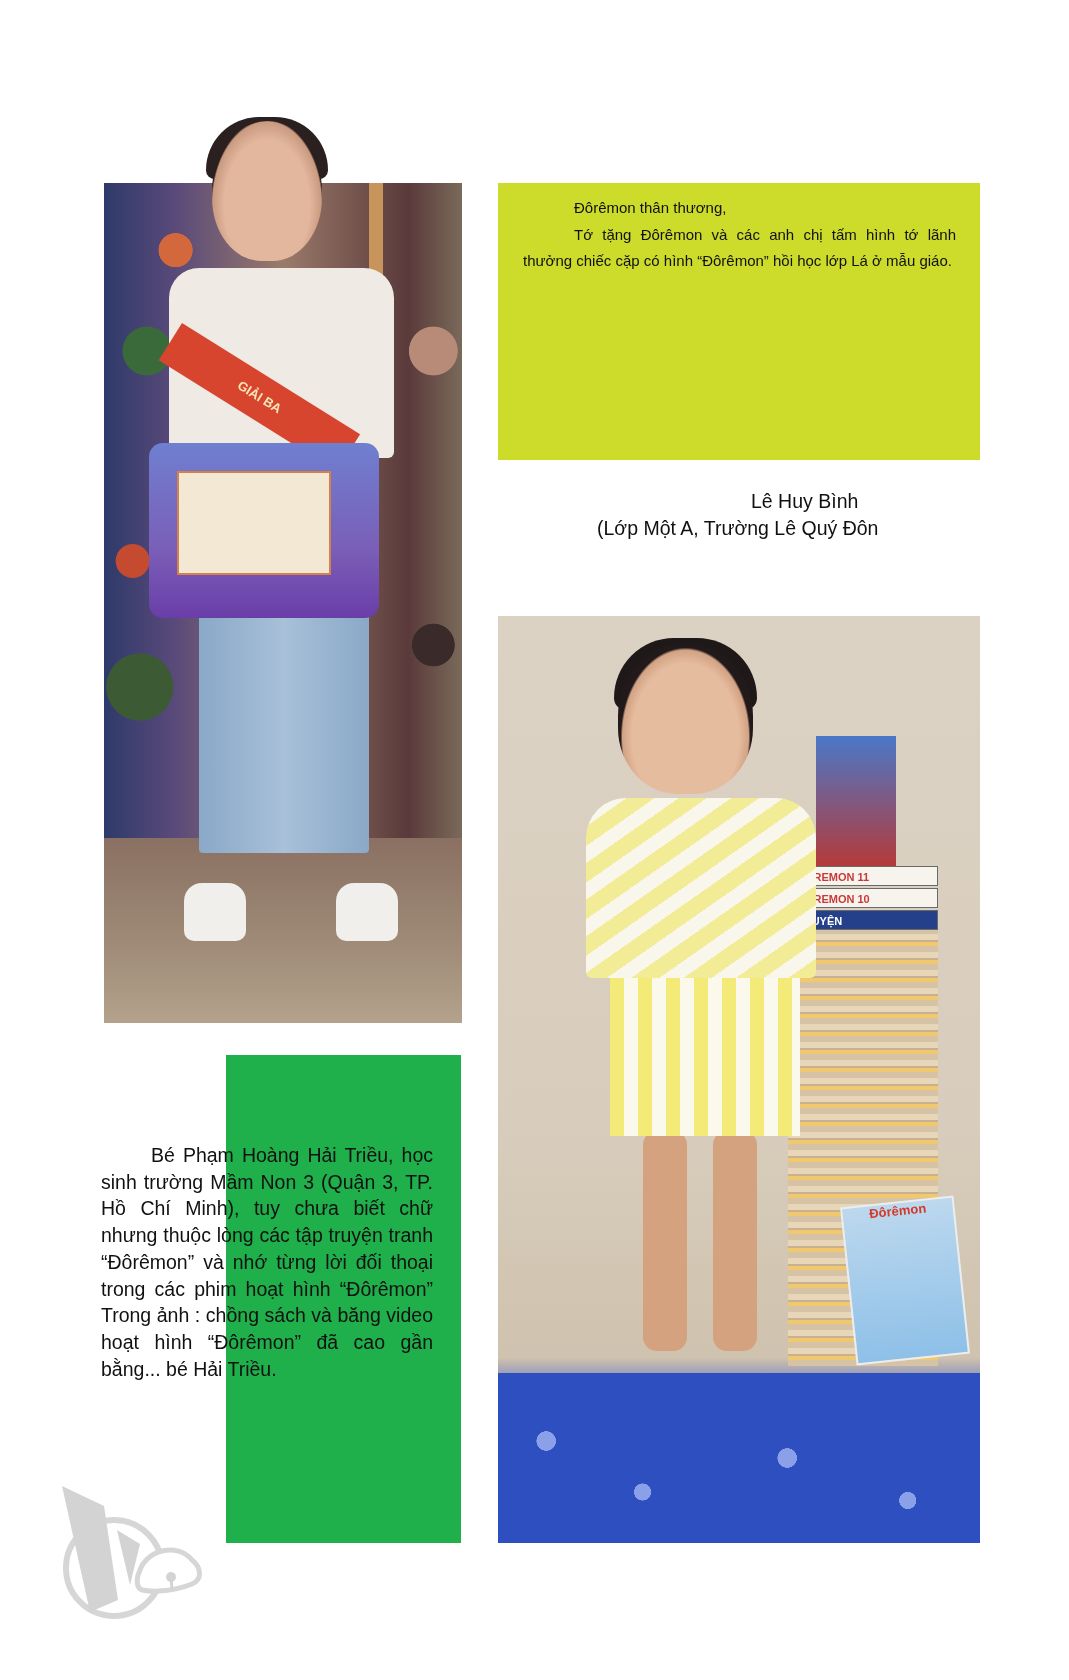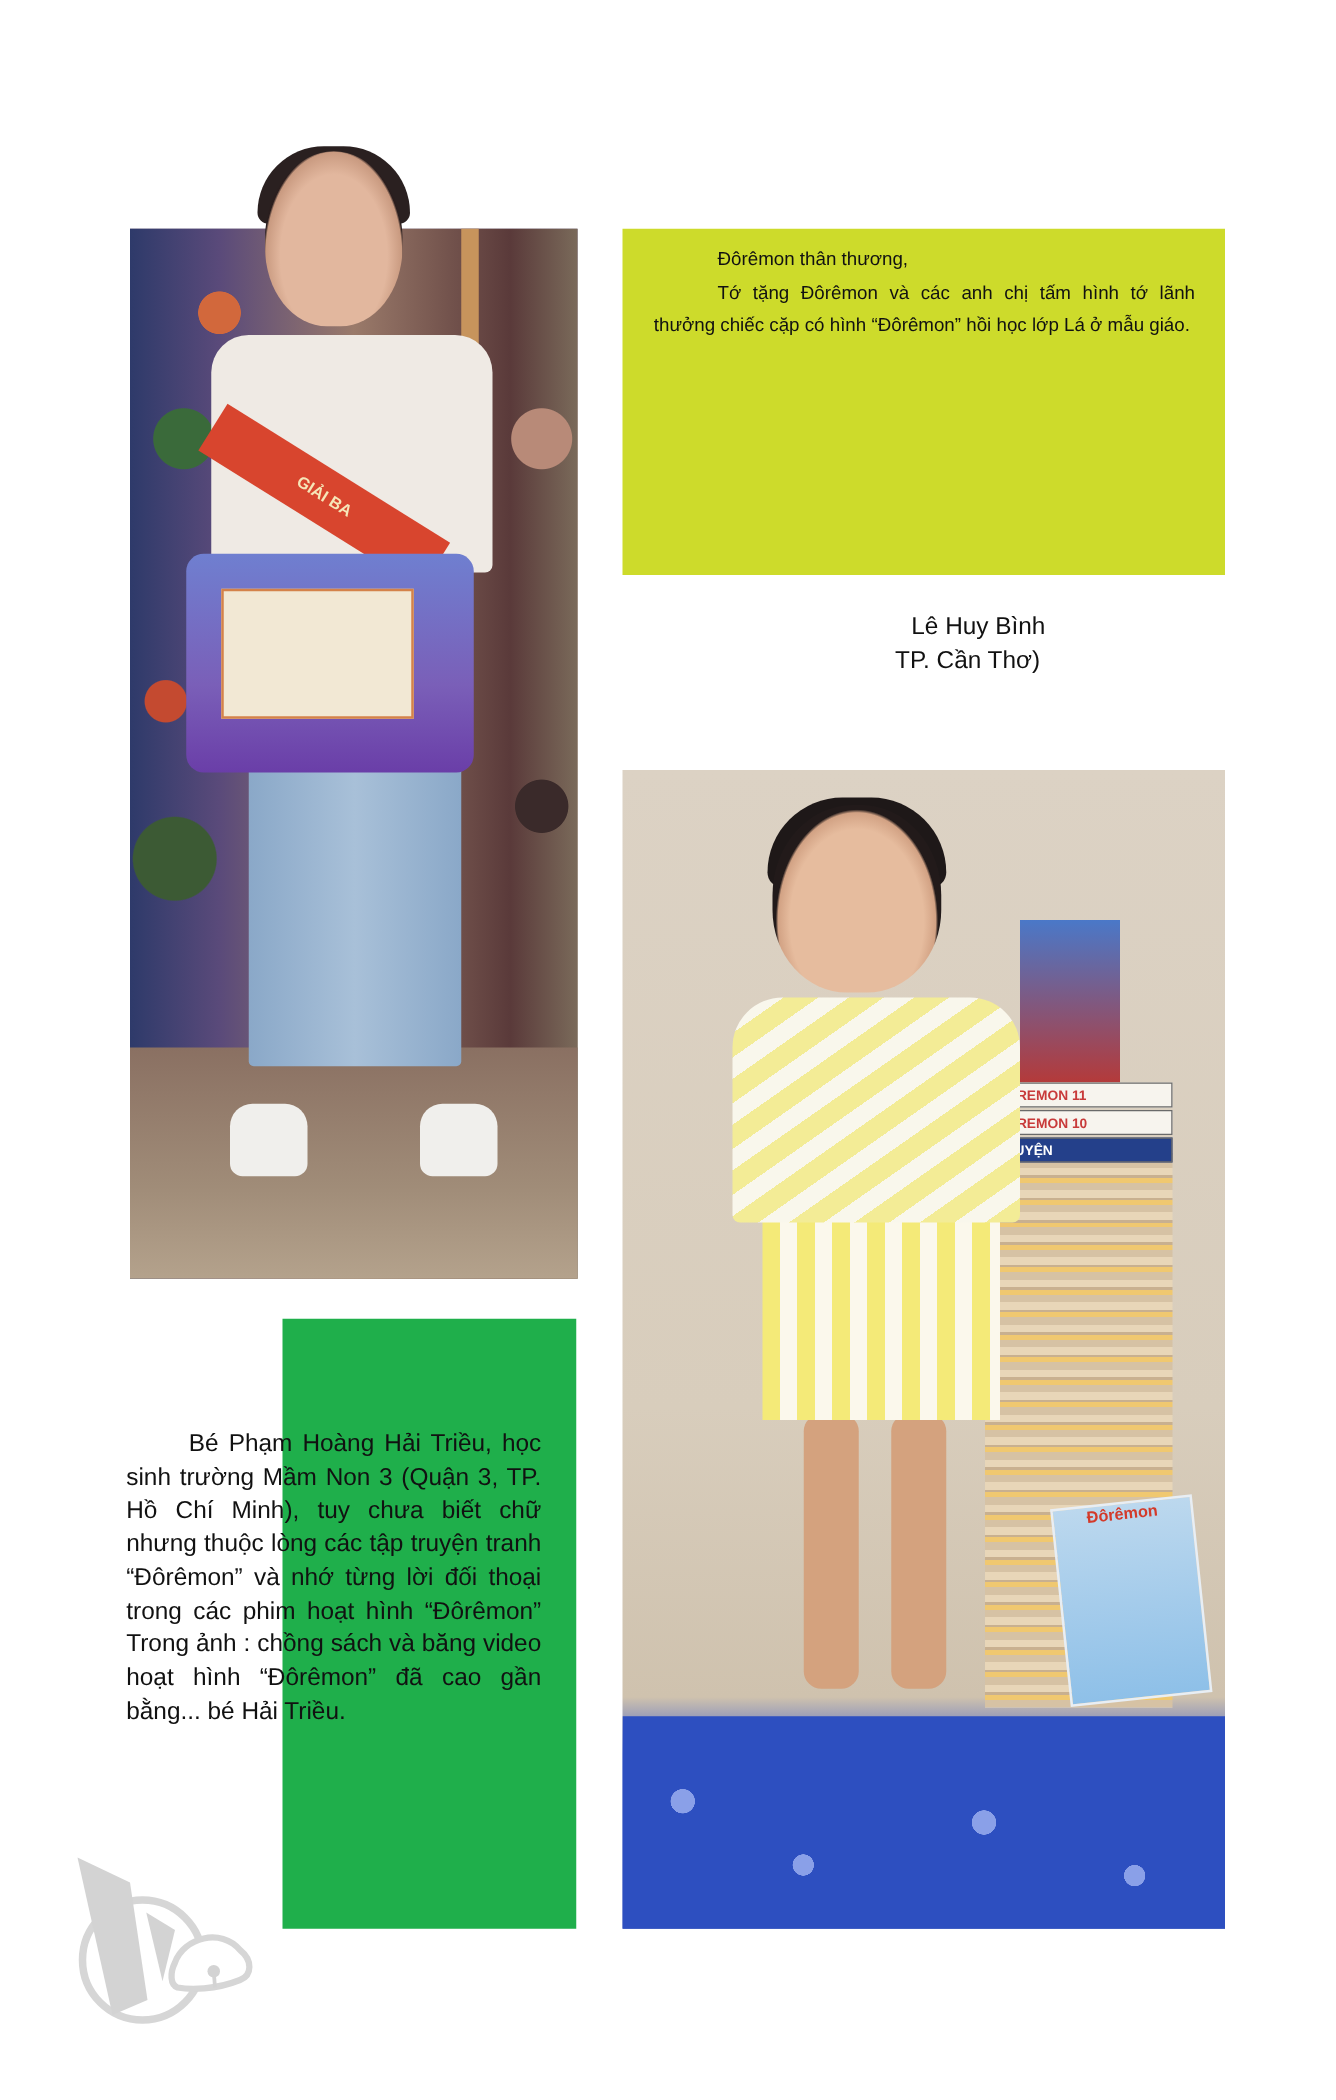--- a/index.html
+++ b/index.html
@@ -70,21 +70,21 @@
   #photo1 .shoe { position:absolute; width:62px; height:58px; background:#f0efec; border-radius:18px 18px 10px 10px; }
 
   
   #letter-bg { left:498px; top:183px; width:482px; height:277px; background:#cddb2b; }
   #letter {
     left:523px; top:195px; width:433px;
     font-size:15px; line-height:26.7px; text-align:justify;
   }
   #letter p { margin:0; }
   #letter .ind { text-indent:51px; }
-  #signature { left:476px; top:488px; width:482px; font-size:19.5px; line-height:26.7px; }
+  #signature { left:498px; top:488px; width:482px; font-size:19.5px; line-height:26.7px; }
   #signature div { white-space:nowrap; }
 
   
   #caption-bg { left:226px; top:1055px; width:235px; height:488px; background:#1faf4b; }
   #caption {
     left:89px; top:1130px; width:356px;
     font-size:19.5px; line-height:26.7px; text-align:justify;
   }
   #caption p { margin:12px; }
   #caption .ind { text-indent:50px; }
@@ -164,21 +164,21 @@
   <div class="shoe" style="left:232px; top:700px;"></div>
 </div>
 
 <div id="letter-bg" class="abs"></div>
 <div id="letter" class="abs">
   <p class="ind">Đôrêmon thân thương,</p>
   <p class="ind">Tớ tặng Đôrêmon và các anh chị tấm hình tớ lãnh thưởng chiếc cặp có hình “Đôrêmon” hồi học lớp Lá ở mẫu giáo.</p>
 </div>
 <div id="signature" class="abs">
   <div style="padding-left:253px;">Lê Huy Bình</div>
-  <div style="padding-left:240px;">TP. Cần Thơ)</div>
+  <div style="padding-left:99px;">(Lớp Một A, Trường Lê Quý Đôn</div>
 </div>
 
 <div id="caption-bg" class="abs"></div>
 <div id="caption" class="abs">
   <p class="ind">Bé Phạm Hoàng Hải Triều, học sinh trường Mầm Non 3 (Quận 3, TP. Hồ Chí Minh), tuy chưa biết chữ nhưng thuộc lòng các tập truyện tranh “Đôrêmon” và nhớ từng lời đối thoại trong các phim hoạt hình “Đôrêmon” Trong ảnh : chồng sách và băng video hoạt hình “Đôrêmon” đã cao gần bằng... bé Hải Triều.</p>
 </div>
 
 <div id="photo2" class="abs">
   <div class="poster"></div>
   <div class="books"></div>

